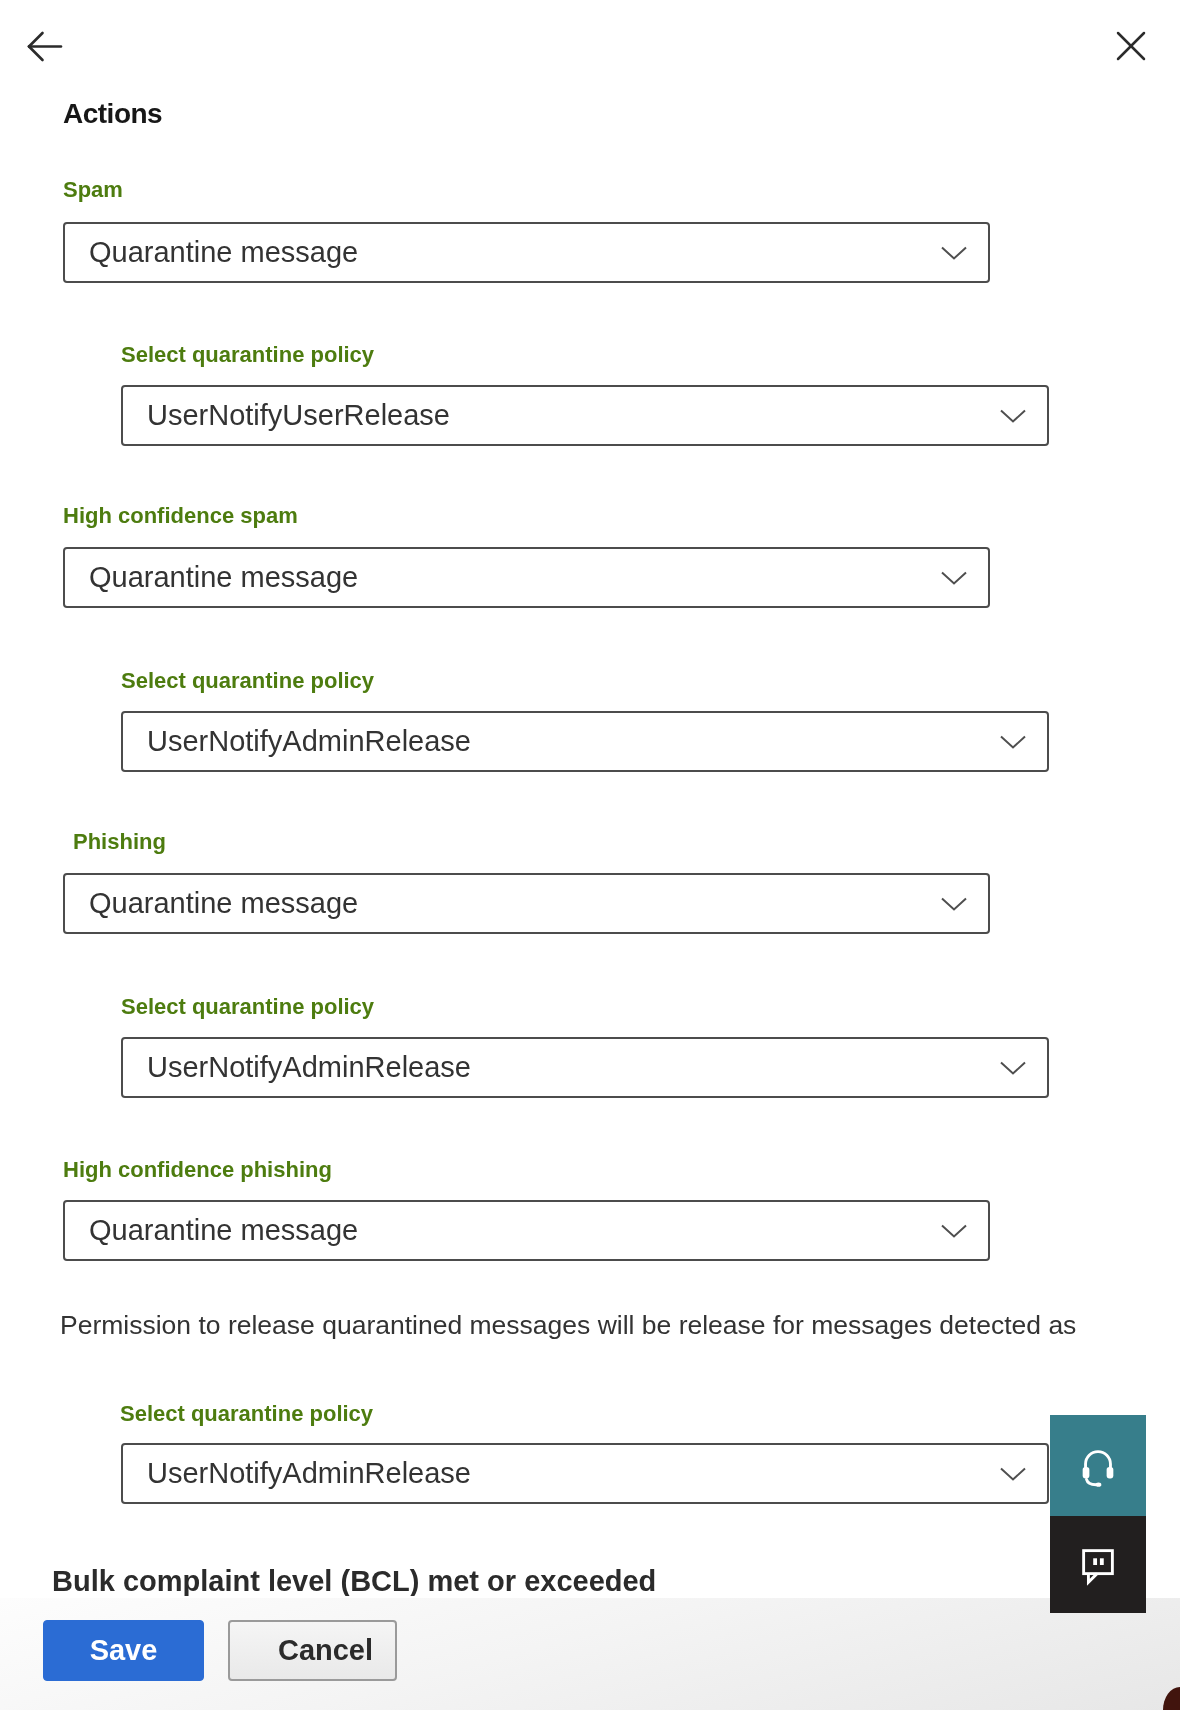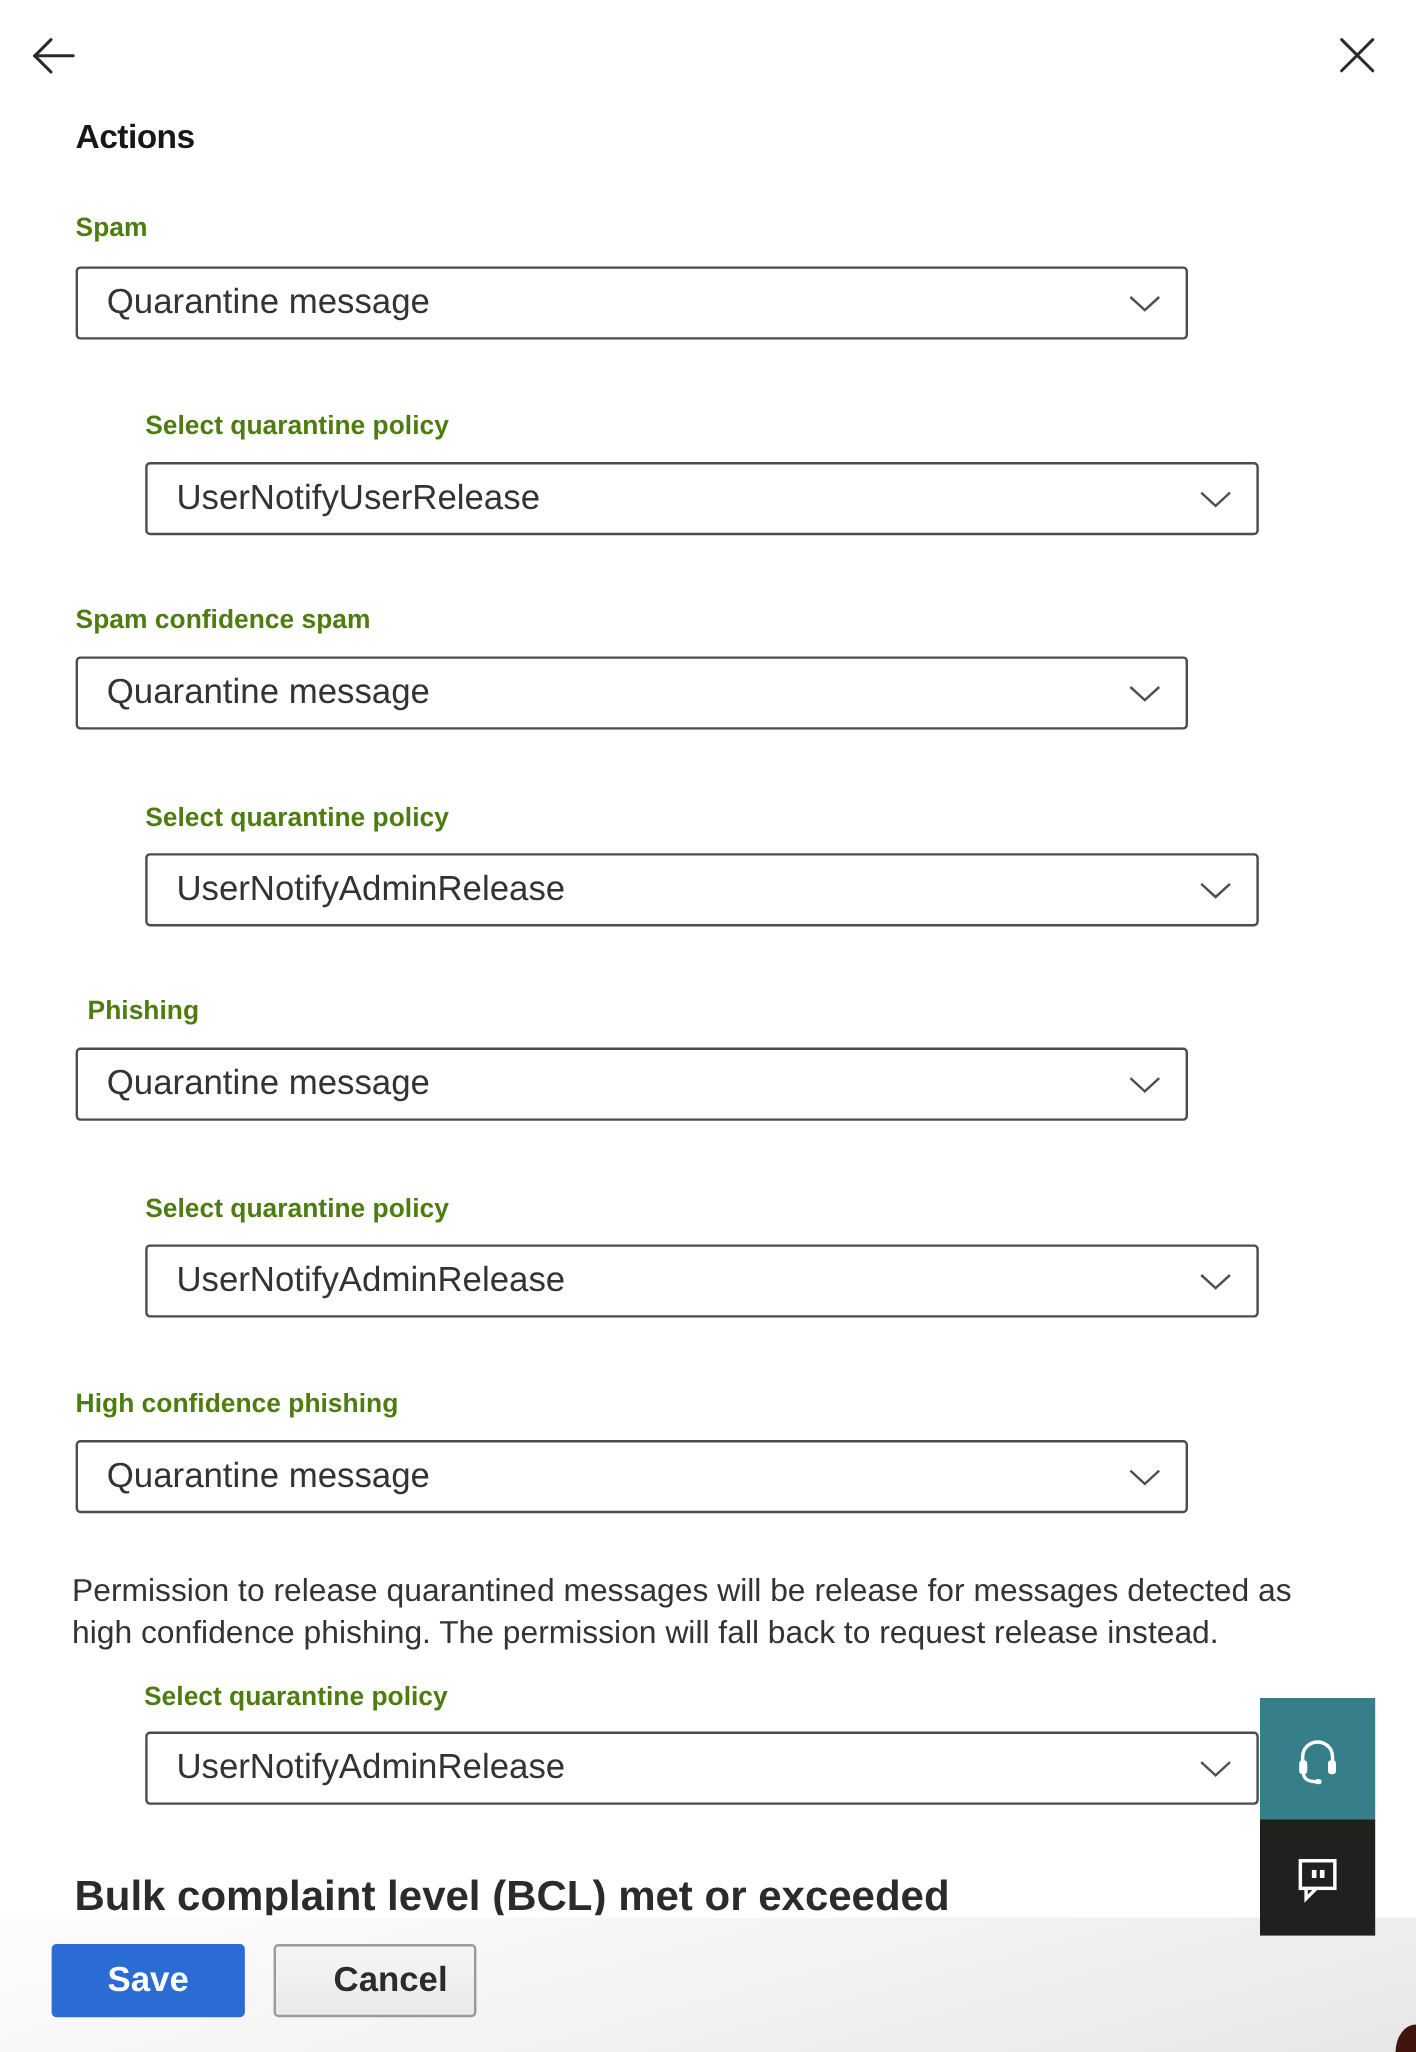--- a/index.html
+++ b/index.html
@@ -41,22 +41,22 @@
   #lbl-s2{left:73px;top:824px;}   #dd-s2a{left:63px;top:873px;}
   #lbl-s2p{left:121px;top:989px;} #dd-s2p{left:121px;top:1037px;width:928px;}
   #lbl-s3{left:63px;top:1152px;}  #dd-s3a{left:63px;top:1200px;}
   #note{
     position:absolute;left:60px;top:1308px;width:1110px;
     font-size:26.5px;color:#333333;line-height:35px;white-space:nowrap;
   }
   #lbl-s3p{left:120px;top:1396px;} #dd-s3p{left:121px;top:1443px;width:928px;}
   
   #bcl-label{
-    position:absolute;left:62px;top:1563px;height:33px;overflow:hidden;
-    font-size:35px;font-weight:600;color:#2b2b2b;white-space:nowrap;line-height:36px;
+    position:absolute;left:52px;top:1563px;height:33px;overflow:hidden;
+    font-size:29px;font-weight:600;color:#2b2b2b;white-space:nowrap;line-height:36px;
   }
   
   #footer{
     position:absolute;left:0;top:1598px;width:1180px;height:112px;
     background:linear-gradient(165deg,#fdfdfd 0%,#f4f4f4 45%,#e7e7e7 100%);
   }
   .btn{
     position:absolute;top:22px;height:61px;box-sizing:border-box;
     font-family:"Liberation Sans", sans-serif;font-size:29px;font-weight:600;
     border-radius:4px;cursor:pointer;
@@ -117,21 +117,21 @@
     </svg>
 </div>
 <div class="lbl" id="lbl-s0p">Select quarantine policy</div>
 <div class="dd" id="dd-s0p">
   <span class="ddv">UserNotifyUserRelease</span>
   <svg class="chev" width="28" height="15" viewBox="0 0 28 15">
       <path d="M2 2 L14 13 L26 2" stroke="#4f4f4f" stroke-width="2" fill="none"></path>
     </svg>
 </div>
 
-<div class="lbl" id="lbl-s1">Spam confidence spam</div>
+<div class="lbl" id="lbl-s1">High confidence spam</div>
 <div class="dd" id="dd-s1a">
   <span class="ddv">Quarantine message</span>
   <svg class="chev" width="28" height="15" viewBox="0 0 28 15">
       <path d="M2 2 L14 13 L26 2" stroke="#4f4f4f" stroke-width="2" fill="none"></path>
     </svg>
 </div>
 <div class="lbl" id="lbl-s1p">Select quarantine policy</div>
 <div class="dd" id="dd-s1p">
   <span class="ddv">UserNotifyAdminRelease</span>
   <svg class="chev" width="28" height="15" viewBox="0 0 28 15">
@@ -156,21 +156,20 @@
 
 <div class="lbl" id="lbl-s3">High confidence phishing</div>
 <div class="dd" id="dd-s3a">
   <span class="ddv">Quarantine message</span>
   <svg class="chev" width="28" height="15" viewBox="0 0 28 15">
       <path d="M2 2 L14 13 L26 2" stroke="#4f4f4f" stroke-width="2" fill="none"></path>
     </svg>
 </div>
 <div id="note">
   <div>Permission to release quarantined messages will be release for messages detected as</div>
-  <div>high confidence phishing. The permission will fall back to request release instead.</div>
 </div>
 <div class="lbl" id="lbl-s3p">Select quarantine policy</div>
 <div class="dd" id="dd-s3p">
   <span class="ddv">UserNotifyAdminRelease</span>
   <svg class="chev" width="28" height="15" viewBox="0 0 28 15">
       <path d="M2 2 L14 13 L26 2" stroke="#4f4f4f" stroke-width="2" fill="none"></path>
     </svg>
 </div>
 
 <div id="bcl-label">Bulk complaint level (BCL) met or exceeded</div>

